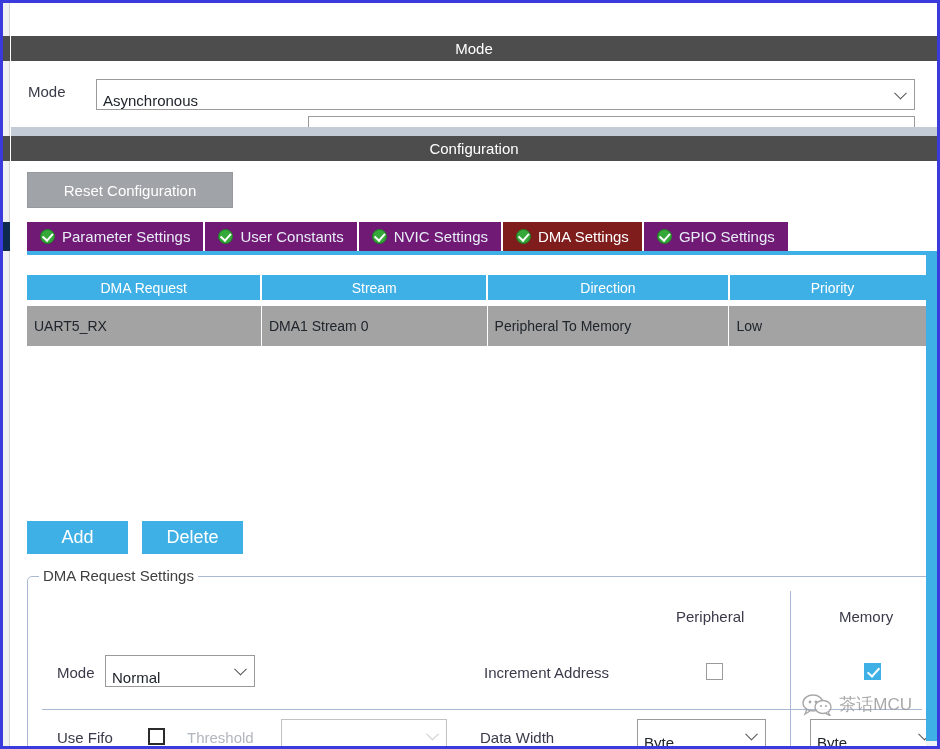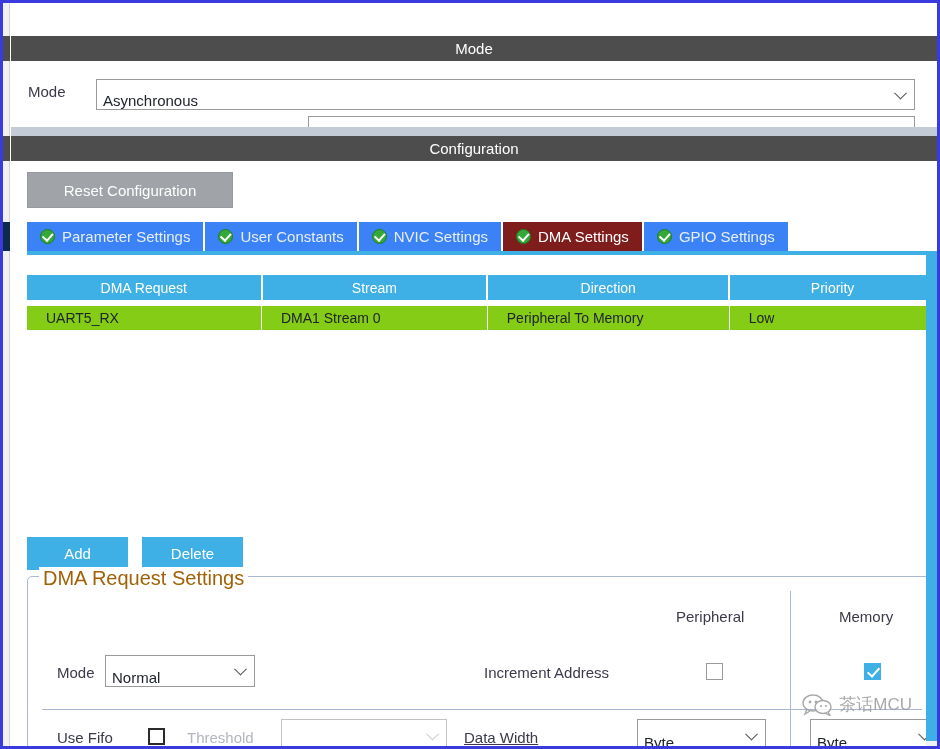--- a/index.html
+++ b/index.html
@@ -89,21 +89,21 @@
 
   
   .tabstrip {
     position: absolute; left: 16px; top: 61px;
     width: 916px; height: 29px;
     display: flex;
   }
   .tab {
     position: relative;
     height: 29px;
-    background: #3b82f6;
+    background: #701a75;
     color: #e8eef6;
     display: flex; align-items: center; gap: 7px;
     padding: 0 13px;
     font-size: 15px;
     border-right: 2px solid #ffffff;
     cursor: pointer;
     white-space: nowrap;
   }
   .tab.active { background: #7f1d1d; color: #ffffff; }
   .tab:last-child { border-right: none; }
@@ -134,48 +134,48 @@
   }
   .dma-table th {
     background: #3fb0e5; color: #ffffff;
     font-weight: normal;
     height: 25px;
     border-right: 2px solid #ffffff;
     text-align: center;
   }
   .dma-table th:last-child { border-right: none; }
   .dma-table td {
-    background: #84cc16; color: #20252c;
-    height: 24px;
-    padding-left: 19px;
+    background: #a3a3a3; color: #20252c;
+    height: 40px;
+    padding-left: 7px;
     border-right: 1px solid #ffffff;
   }
   .dma-table td:last-child { border-right: none; }
   .spacer-row { height: 6px; background: #ffffff; }
 
   
   .act-btn {
-    position: absolute; top: 376px; height: 33px;
+    position: absolute; top: 360px; height: 33px;
     background: #3fb0e5; color: #ffffff; border: none;
-    font-size: 15px; font-family: "Liberation Sans", sans-serif;
+    font-size: 18px; font-family: "Liberation Sans", sans-serif;
     cursor: pointer;
   }
   .btn-add { left: 16px; width: 101px; }
   .btn-del { left: 131px; width: 101px; }
 
   
   .fset {
     position: absolute;
     border: 1px solid #aab8d4;
     border-radius: 5px;
   }
   .fset-legend {
     position: absolute; top: -10px; left: 11px;
     background: #ffffff; padding: 0 4px;
-    font-size: 20px; color: #a16207; white-space: nowrap;
+    font-size: 15px; color: #404040; white-space: nowrap;
   }
   .fs-request {
     left: 16px; top: 415px; width: 908px; height: 242px;
   }
 
   
   .hline {
     position: absolute; height: 1px; background: #aab8d4;
   }
   .vline {
@@ -349,21 +349,21 @@
       <div class="vline" style="left:762px; top:132px; height:108px;"></div>
 
       <div class="lbl" style="left:29px; top:152px;">Use Fifo</div>
       <div class="cbox dark" style="left:120px; top:151px;"></div>
       <div class="lbl dim" style="left:159px; top:152px;">Threshold</div>
       <div class="sel disabled" style="left:253px; top:142px; width:166px; height:33px;">
         <span></span>
         <span class="caret"></span>
       </div>
 
-      <div class="lbl" style="left:436px; top:152px;text-decoration:underline;">Data Width</div>
+      <div class="lbl" style="left:452px; top:152px;">Data Width</div>
       <div class="sel" style="left:609px; top:142px; width:129px; height:33px;">
         <span>Byte</span>
         <span class="caret"></span>
       </div>
       <div class="sel" style="left:782px; top:142px; width:129px; height:33px;">
         <span>Byte</span>
         <span class="caret"></span>
       </div>
 
     </div>

